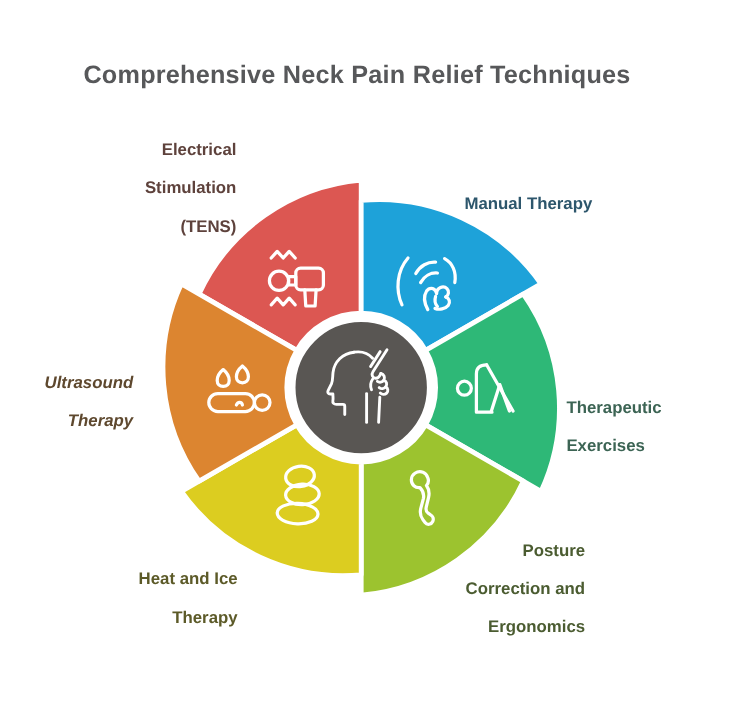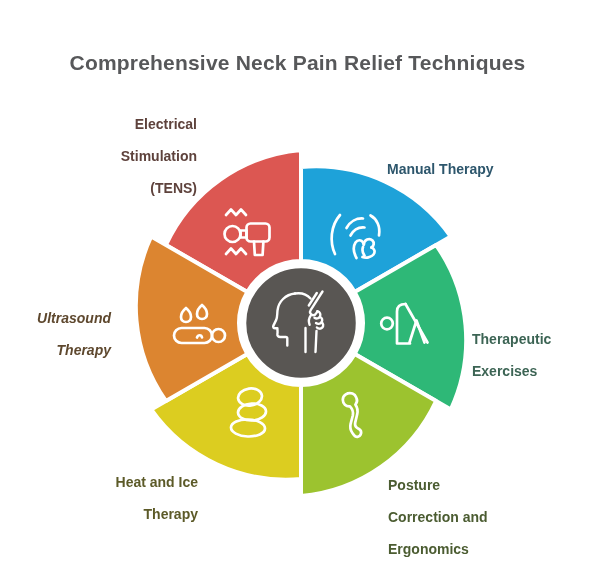--- a/index.html
+++ b/index.html
@@ -25,21 +25,21 @@
   .seg-label{
     position:absolute;
     font-size:14px;font-weight:600;line-height:32px;
     white-space:pre-line;
   }
   .al-r{text-align:right;}
   .al-l{text-align:left;}
   .lbl-electrical{right:398px;top:108px;}
   .lbl-manual{left:387px;top:153px;}
   .lbl-therapeutic{left:472px;top:299px;margin-top:24px;}
-  .lbl-posture{left:388px;top:469px;}
+  .lbl-posture{left:388px;top:442px;text-align:right;}
   .lbl-heat{right:397px;top:466px;}
   .lbl-ultrasound{right:484px;top:302px;font-style:italic;}
   .url{
     position:absolute;left:18px;top:541px;
     font-size:19px;font-weight:700;
   }
 </style>
 </head>
 <body>
 

